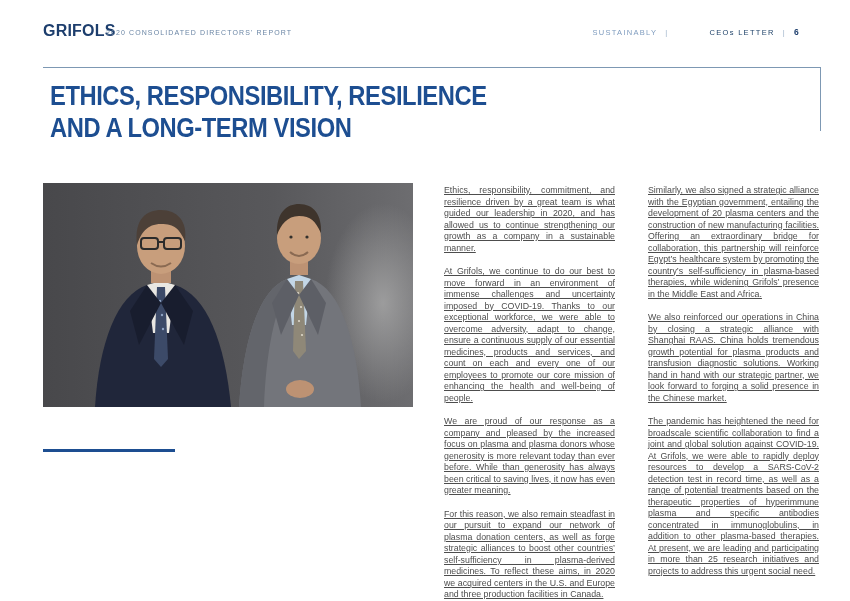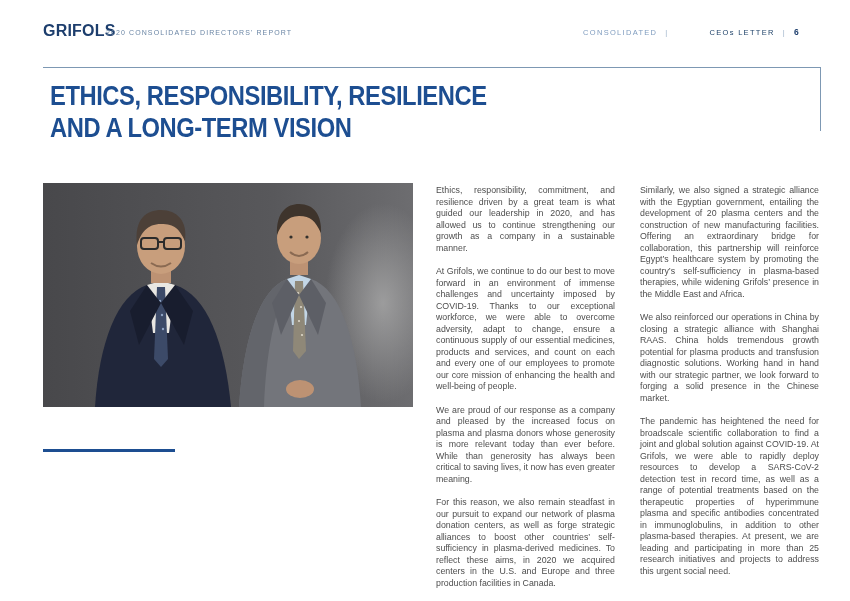--- a/index.html
+++ b/index.html
@@ -70,31 +70,31 @@
   }
   
   .col{
     position:absolute;top:185px;width:183px;
     color:#4d4d4d;
     font-size:8.8px;line-height:11.5px;
     text-align:justify;
   }
   .col-left{left:432px;}
   .col-right{left:636px;}
-  .col p{margin:0 0 12px 4px;}
+  .col p{margin:0 0 12px 12px;text-decoration:underline;}
 </style>
 </head>
 <body>
 
 <div class="page">
 
   <div class="hdr-logo">GRIFOLS</div>
   <div class="hdr-report-title">2020 CONSOLIDATED DIRECTORS' REPORT</div>
   <nav class="hdr-nav">
-    <span class="nav-section">CONSOLIDATED</span>
+    <span class="nav-section">SUSTAINABLY</span>
     <span class="nav-sep">|</span>
     <span class="nav-chapter">CEOs LETTER</span>
     <span class="nav-sep">|</span>
     <span class="nav-page">6</span>
   </nav>
 
   <div class="corner-rule"></div>
 
   <h1 class="headline">
     <span class="t-line">ETHICS, RESPONSIBILITY, RESILIENCE</span>

